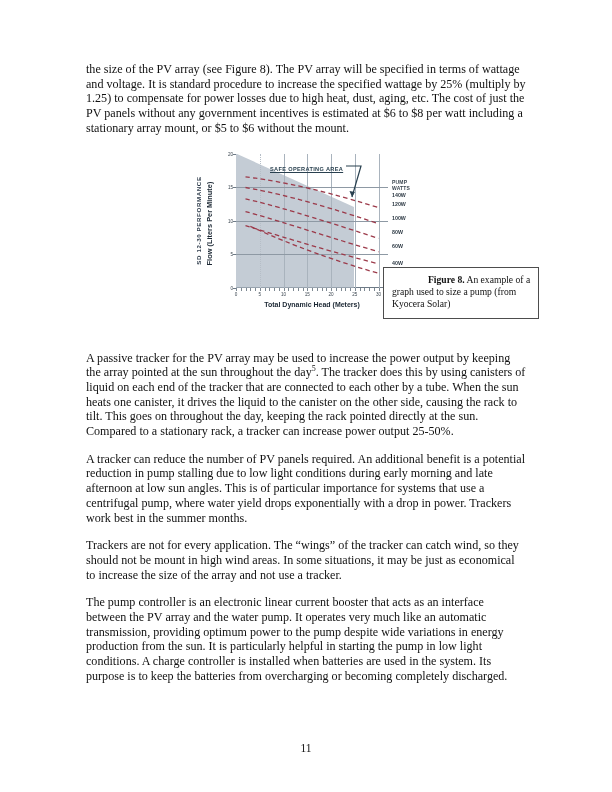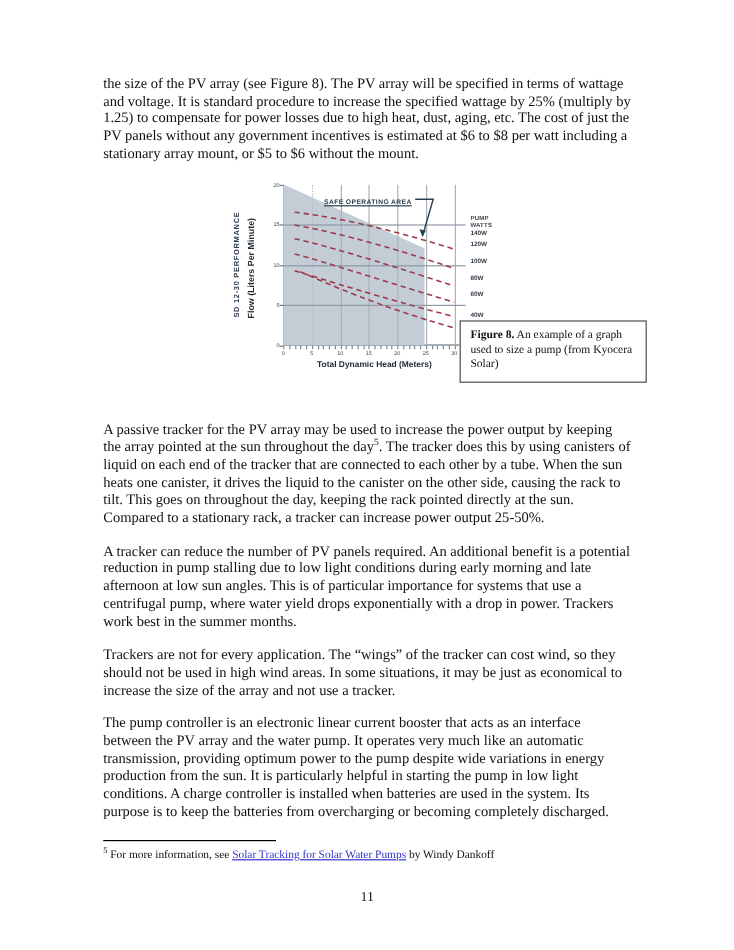--- a/index.html
+++ b/index.html
@@ -263,21 +263,21 @@
     top: 118px;
     width: 156px;
     border: 1.1px solid #4d4d4d;
     background: #ffffff;
     padding: 6px 7px 7px 8px;
     box-sizing: border-box;
     font-size: 9.6px;
     line-height: 12.4px;
     color: #111;
   }
-  .caption-box b { font-weight: bold; }
+  .caption-box b { font-weight: bold; margin-left: 36px; }
 
   
   .footnote-area {
     position: absolute;
     left: 86px;
     top: 700px;
     width: 440px;
   }
   .footnote-rule {
     width: 144px;
@@ -436,27 +436,23 @@
         <b>Figure 8.</b><span> An example of a graph used to size a pump (from Kyocera Solar)</span>
       </div>
 
     </div>
 
 
     <p class="body-text"><span>A passive tracker for the PV array may be used to increase the power output by keeping the array pointed at the sun throughout the day</span><sup class="fn-ref">5</sup><span>.  The tracker does this by using canisters of liquid on each end of the tracker that are connected to each other by a tube.  When the sun heats one canister, it drives the liquid to the canister on the other side, causing the rack to tilt.  This goes on throughout the day, keeping the rack pointed directly at the sun.  Compared to a stationary rack, a tracker can increase power output 25-50%.</span></p>
 
     <p class="body-text">A tracker can reduce the number of PV panels required.  An additional benefit is a potential reduction in pump stalling due to low light conditions during early morning and late afternoon at low sun angles.  This is of particular importance for systems that use a centrifugal pump, where water yield drops exponentially with a drop in power.  Trackers work best in the summer months.</p>
 
-    <p class="body-text">Trackers are not for every application.  The “wings” of the tracker can cost wind, so they should not be used in high wind areas.  In some situations, it may be just as economical to increase the size of the array and not use a tracker.</p>
+    <p class="body-text">Trackers are not for every application.  The “wings” of the tracker can catch wind, so they should not be mount in high wind areas.  In some situations, it may be just as economical to increase the size of the array and not use a tracker.</p>
 
 
     <p class="body-text">The pump controller is an electronic linear current booster that acts as an interface between the PV array and the water pump.  It operates very much like an automatic transmission, providing optimum power to the pump despite wide variations in energy production from the sun.  It is particularly helpful in starting the pump in low light conditions.  A charge controller is installed when batteries are used in the system.  Its purpose is to keep the batteries from overcharging or becoming completely discharged.</p>
 
   </div>
 
-  <div class="footnote-area">
-    <div class="footnote-rule"></div>
-    <div class="footnote-text"><sup>5</sup><span> For more information, see </span><a class="footnote-link" href="#">Solar Tracking for Solar Water Pumps</a><span> by Windy Dankoff</span></div>
-  </div>
 
   <div class="page-number">11</div>
 
 </div>
 
 </body></html>

